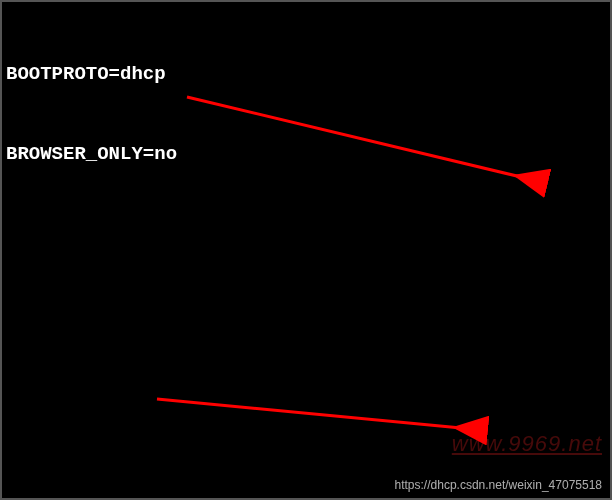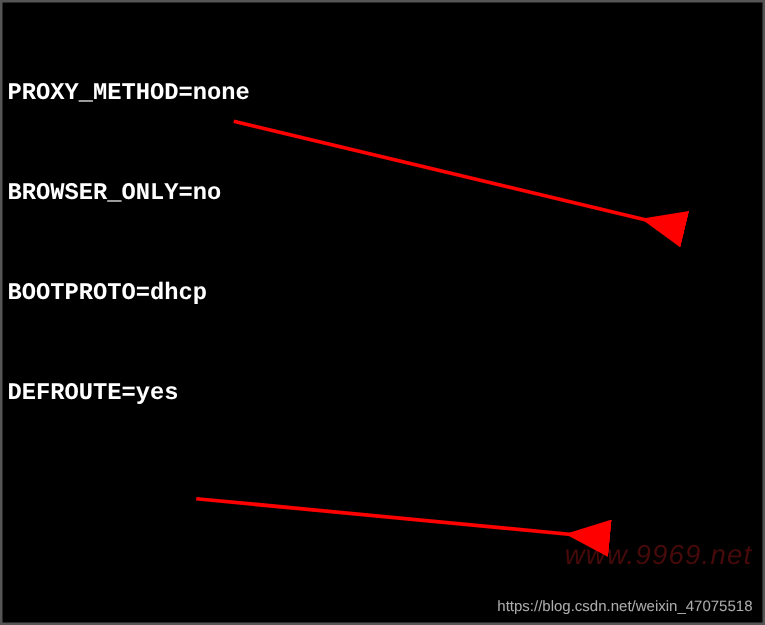--- a/index.html
+++ b/index.html
@@ -34,39 +34,38 @@
     .watermark-right {
       position: absolute;
       right: 8px;
       bottom: 38px;
       color: rgba(200, 30, 30, 0.35);
       font-family: Arial, sans-serif;
       font-size: 22px;
       font-weight: normal;
       font-style: italic;
       letter-spacing: 1px;
+      text-decoration: underline;
     }
     .watermark-bottom {
       position: absolute;
       right: 8px;
       bottom: 4px;
       color: rgba(230,230,230,0.75);
       font-family: Arial, sans-serif;
       font-size: 12px;
       font-weight: normal;
     }
   </style>
 </head>
 <body>
 
 <div class="terminal">
-  <span class="line">PROXY_METHOD=none</span>
+  <span class="line">BOOTPROTO=dhcp</span>
   <span class="line">BROWSER_ONLY=no</span>
-  <span class="line">BOOTPROTO=dhcp</span>
-  <span class="line">DEFROUTE=yes</span>
   
   
   
   
   
   
   
   
   
   
@@ -88,13 +87,13 @@
 <svg class="arrow" style="left:0;top:0" width="612" height="500">
   <defs>
     <marker id="ah2" markerWidth="12" markerHeight="10" refX="2" refY="5" orient="auto">
       <polygon points="0,0 12,5 0,10" fill="#ff0000"></polygon>
     </marker>
   </defs>
   <line x1="480" y1="428" x2="155" y2="397" stroke="#ff0000" stroke-width="3" marker-start="url(#ah2)"></line>
 </svg>
 
 <div class="watermark-right">www.9969.net</div>
-<div class="watermark-bottom">https://blog.csdn.net/weixin_47075518</div>
+<div class="watermark-bottom">https://dhcp.csdn.net/weixin_47075518</div>
 
 </body></html>

